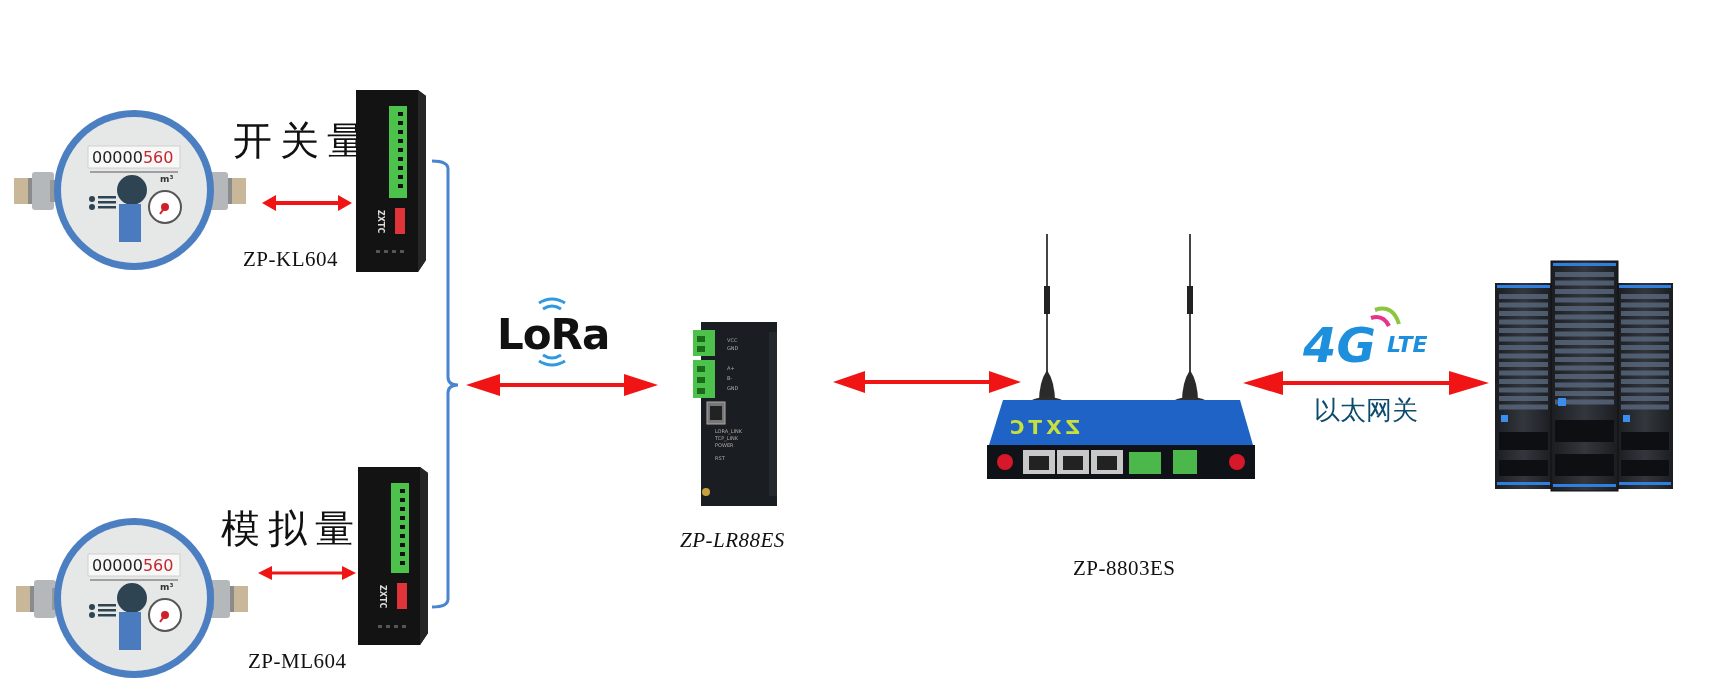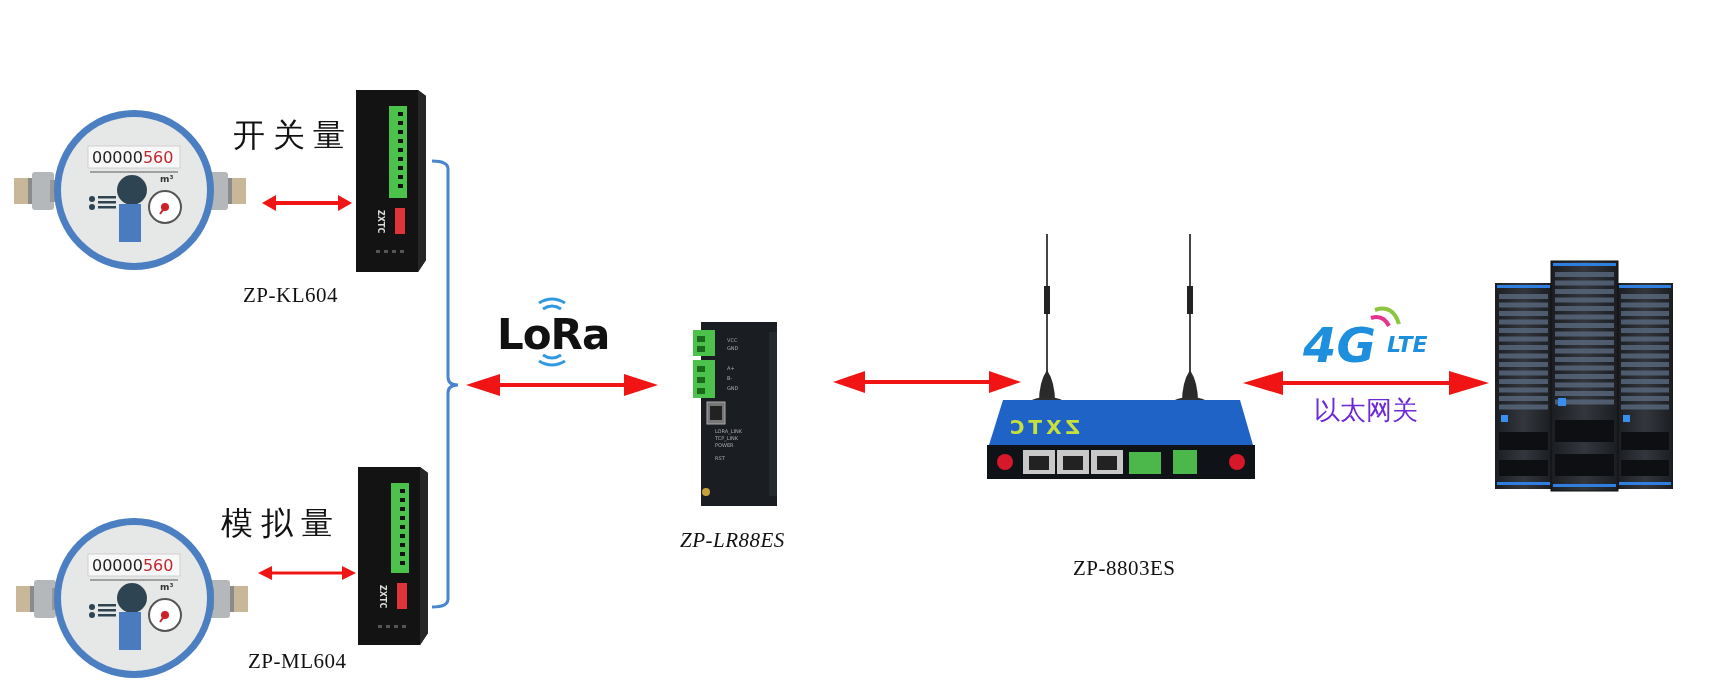--- a/index.html
+++ b/index.html
@@ -1,20 +1,20 @@
 <!DOCTYPE html>
 <html><head>
 <meta charset="utf-8">
 <style>
   html, body { margin:0; padding:0; background:#ffffff; }
   body { width:1718px; height:699px; position:relative; overflow:hidden; font-family:"DejaVu Serif", serif; }
   .abs { position:absolute; }
-  .cn-label { font-family:"DejaVu Serif", serif; font-size:32px; color:#111; letter-spacing:8px; white-space:nowrap; }
+  .cn-label { font-family:"DejaVu Serif", serif; font-size:39px; color:#111; letter-spacing:8px; white-space:nowrap; }
   .model-label { font-family:"Liberation Serif", serif; font-size:21px; color:#111; white-space:nowrap; letter-spacing:0.5px; }
-  .eth-label { font-family:"DejaVu Sans", sans-serif; font-size:26px; color:#6d28d9; white-space:nowrap; }
+  .eth-label { font-family:"DejaVu Sans", sans-serif; font-size:26px; color:#0c4a6e; white-space:nowrap; }
   svg { position:absolute; overflow:visible; }
 </style>
 </head>
 <body>
 
 <div class="abs" style="left:10px;top:100px;width:250px;height:180px;">
   <svg width="250" height="180">
 
     <rect x="4" y="78" width="36" height="26" fill="#8b8b8b"></rect>
     <rect x="4" y="78" width="14" height="26" fill="#c8b899"></rect>
@@ -49,21 +49,21 @@
   </svg>
 </div>
 
 <svg style="left:262px;top:193px;" width="90" height="20">
   <line x1="10" y1="10" x2="80" y2="10" stroke="#f01414" stroke-width="4"></line>
   <polygon points="0,10 14,2 14,18" fill="#f01414"></polygon>
   <polygon points="90,10 76,2 76,18" fill="#f01414"></polygon>
 </svg>
 
 <div class="abs cn-label" style="left:233px;top:114px;">开关量</div>
-<div class="abs model-label" style="left:243px;top:247px;margin-top:36px;">ZP-KL604</div>
+<div class="abs model-label" style="left:243px;top:247px;">ZP-KL604</div>
 
 <svg style="left:356px;top:90px;" width="72" height="184">
   <polygon points="0,0 62,0 70,6 70,170 62,182 0,182" fill="#131313"></polygon>
   <polygon points="62,0 70,6 70,170 62,182" fill="#262626"></polygon>
   <rect x="33" y="16" width="18" height="92" fill="#4cc24c"></rect>
   <g fill="#111">
     <rect x="42" y="22" width="5" height="4"></rect>
       <rect x="42" y="31" width="5" height="4"></rect>
       <rect x="42" y="40" width="5" height="4"></rect>
     <rect x="42" y="49" width="5" height="4"></rect>

